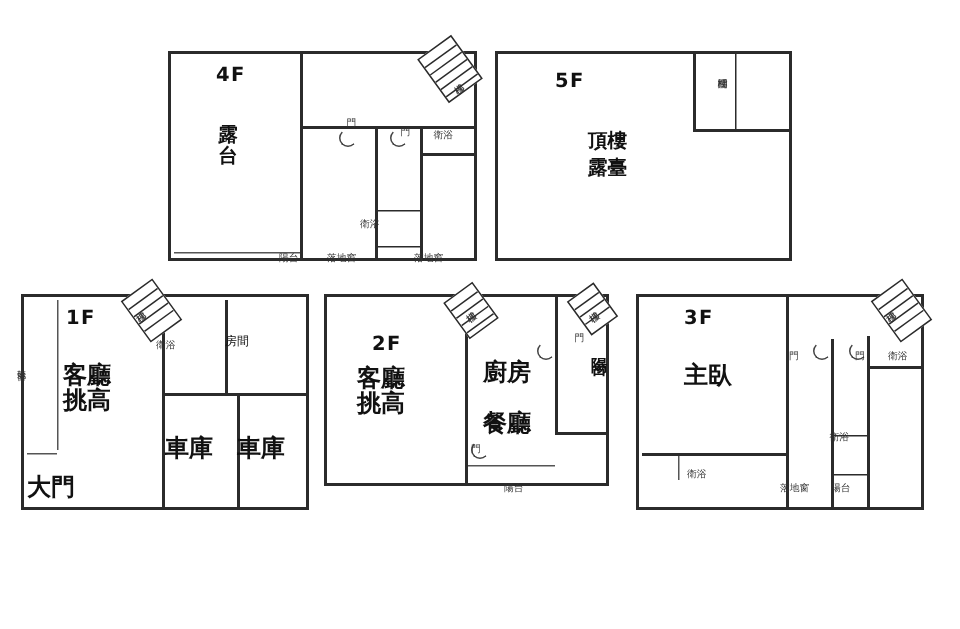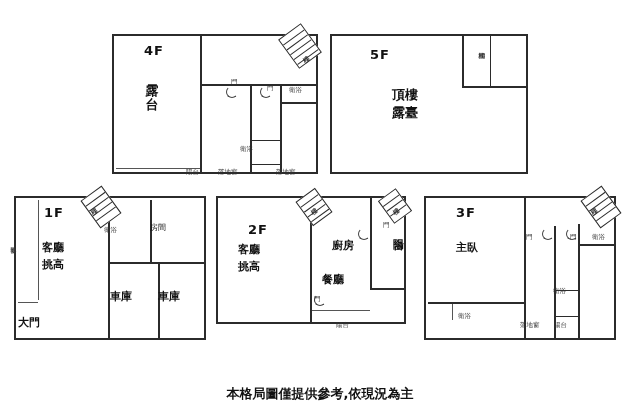--- a/index.html
+++ b/index.html
@@ -46,21 +46,21 @@
     font-size: 13px;
     font-weight: bold;
     letter-spacing: 1px;
   }
   .room-big {
     font-size: 13px;
     font-weight: bold;
     text-align: center;
   }
   .room-mid {
-    font-size: 11px;
+    font-size: 16px;
     font-weight: bold;
     text-align: center;
   }
   .room-sm {
     font-size: 8px;
     text-align: center;
     font-family: Liberation Serif, serif;
   }
   .room-xs {
     font-size: 6.5px;
@@ -224,21 +224,21 @@
         <i style="top:12px"></i>
         <i style="top:18px"></i>
     </div>
 
     <div class="door-arc" style="left:140px; top:30px; width:12px; height:12px;"></div>
     <div class="door-arc" style="left:96px; top:96px; width:12px; height:12px;"></div>
   </div>
   <div class="lbl floor-tag" style="left:248px; top:223px;">2F</div>
   <div class="lbl room-mid" style="left:238px; top:244px;">客廳</div>
   <div class="lbl room-mid" style="left:238px; top:261px;">挑高</div>
-  <div class="lbl room-mid" style="left:332px; top:240px;">廚房</div>
+  <div class="lbl room-mid" style="left:322px; top:240px;">廚房</div>
   <div class="lbl room-mid" style="left:322px; top:274px;">餐廳</div>
   <div class="lbl room-sm" style="left:392px; top:224px;">
     <span class="vert" style="font-size:11px; font-weight:bold;">陽台</span>
   </div>
   <div class="lbl room-xs" style="left:336px; top:322px;">陽台</div>
   <div class="lbl room-xs" style="left:383px; top:222px;">門</div>
   <div class="lbl room-xs" style="left:314px; top:296px;">門</div>
   <div class="lbl room-xs" style="left:304px; top:200px; transform:rotate(-38deg);">
     <span class="vert" style="font-size:6.5px">樓梯</span>
   </div>
@@ -278,15 +278,14 @@
   <div class="lbl room-xs" style="left:592px; top:234px;">衛浴</div>
   <div class="lbl room-xs" style="left:553px; top:288px;">衛浴</div>
   <div class="lbl room-xs" style="left:554px; top:322px;">陽台</div>
   <div class="lbl room-xs" style="left:526px; top:234px;">門</div>
   <div class="lbl room-xs" style="left:570px; top:234px;">門</div>
   <div class="lbl room-xs" style="left:520px; top:322px;">落地窗</div>
   <div class="lbl room-xs" style="left:584px; top:200px; transform:rotate(-38deg);">
     <span class="vert" style="font-size:6.5px">樓梯</span>
   </div>
 
-  <div class="caption" style="top:385px;">本格局圖僅提供參考,依現況為主</div>
 
 </div>
 
 </body></html>

